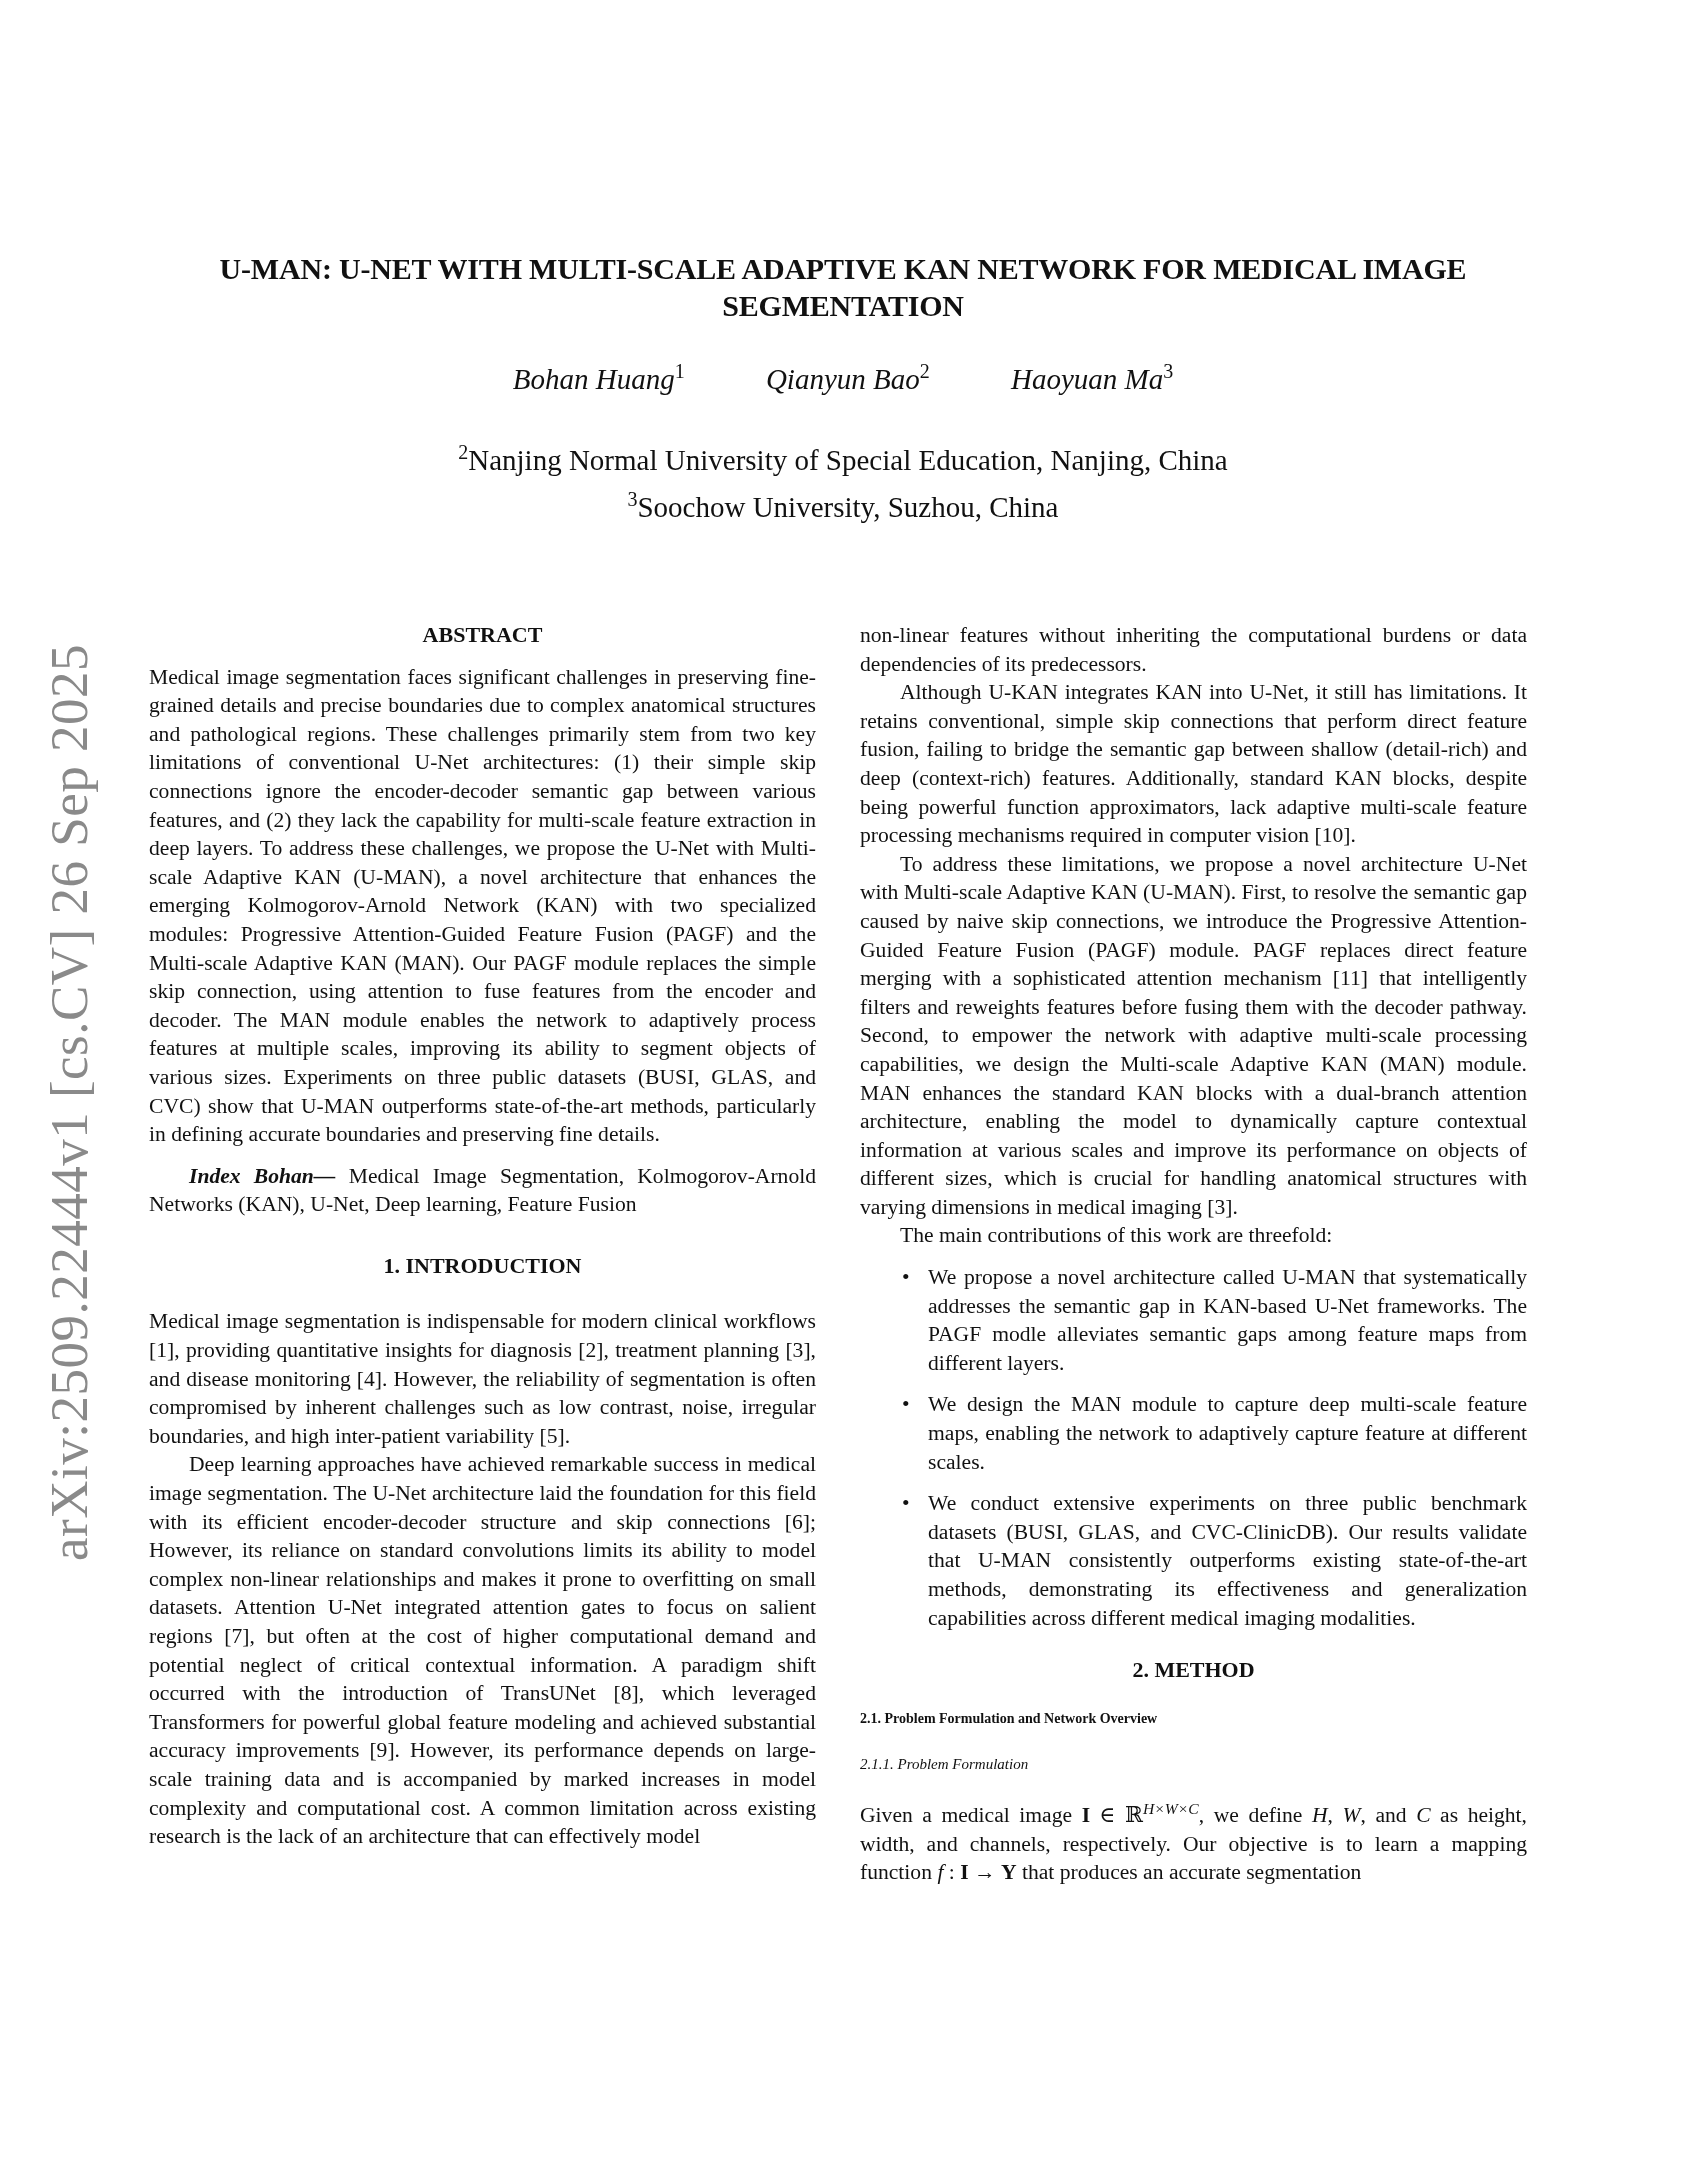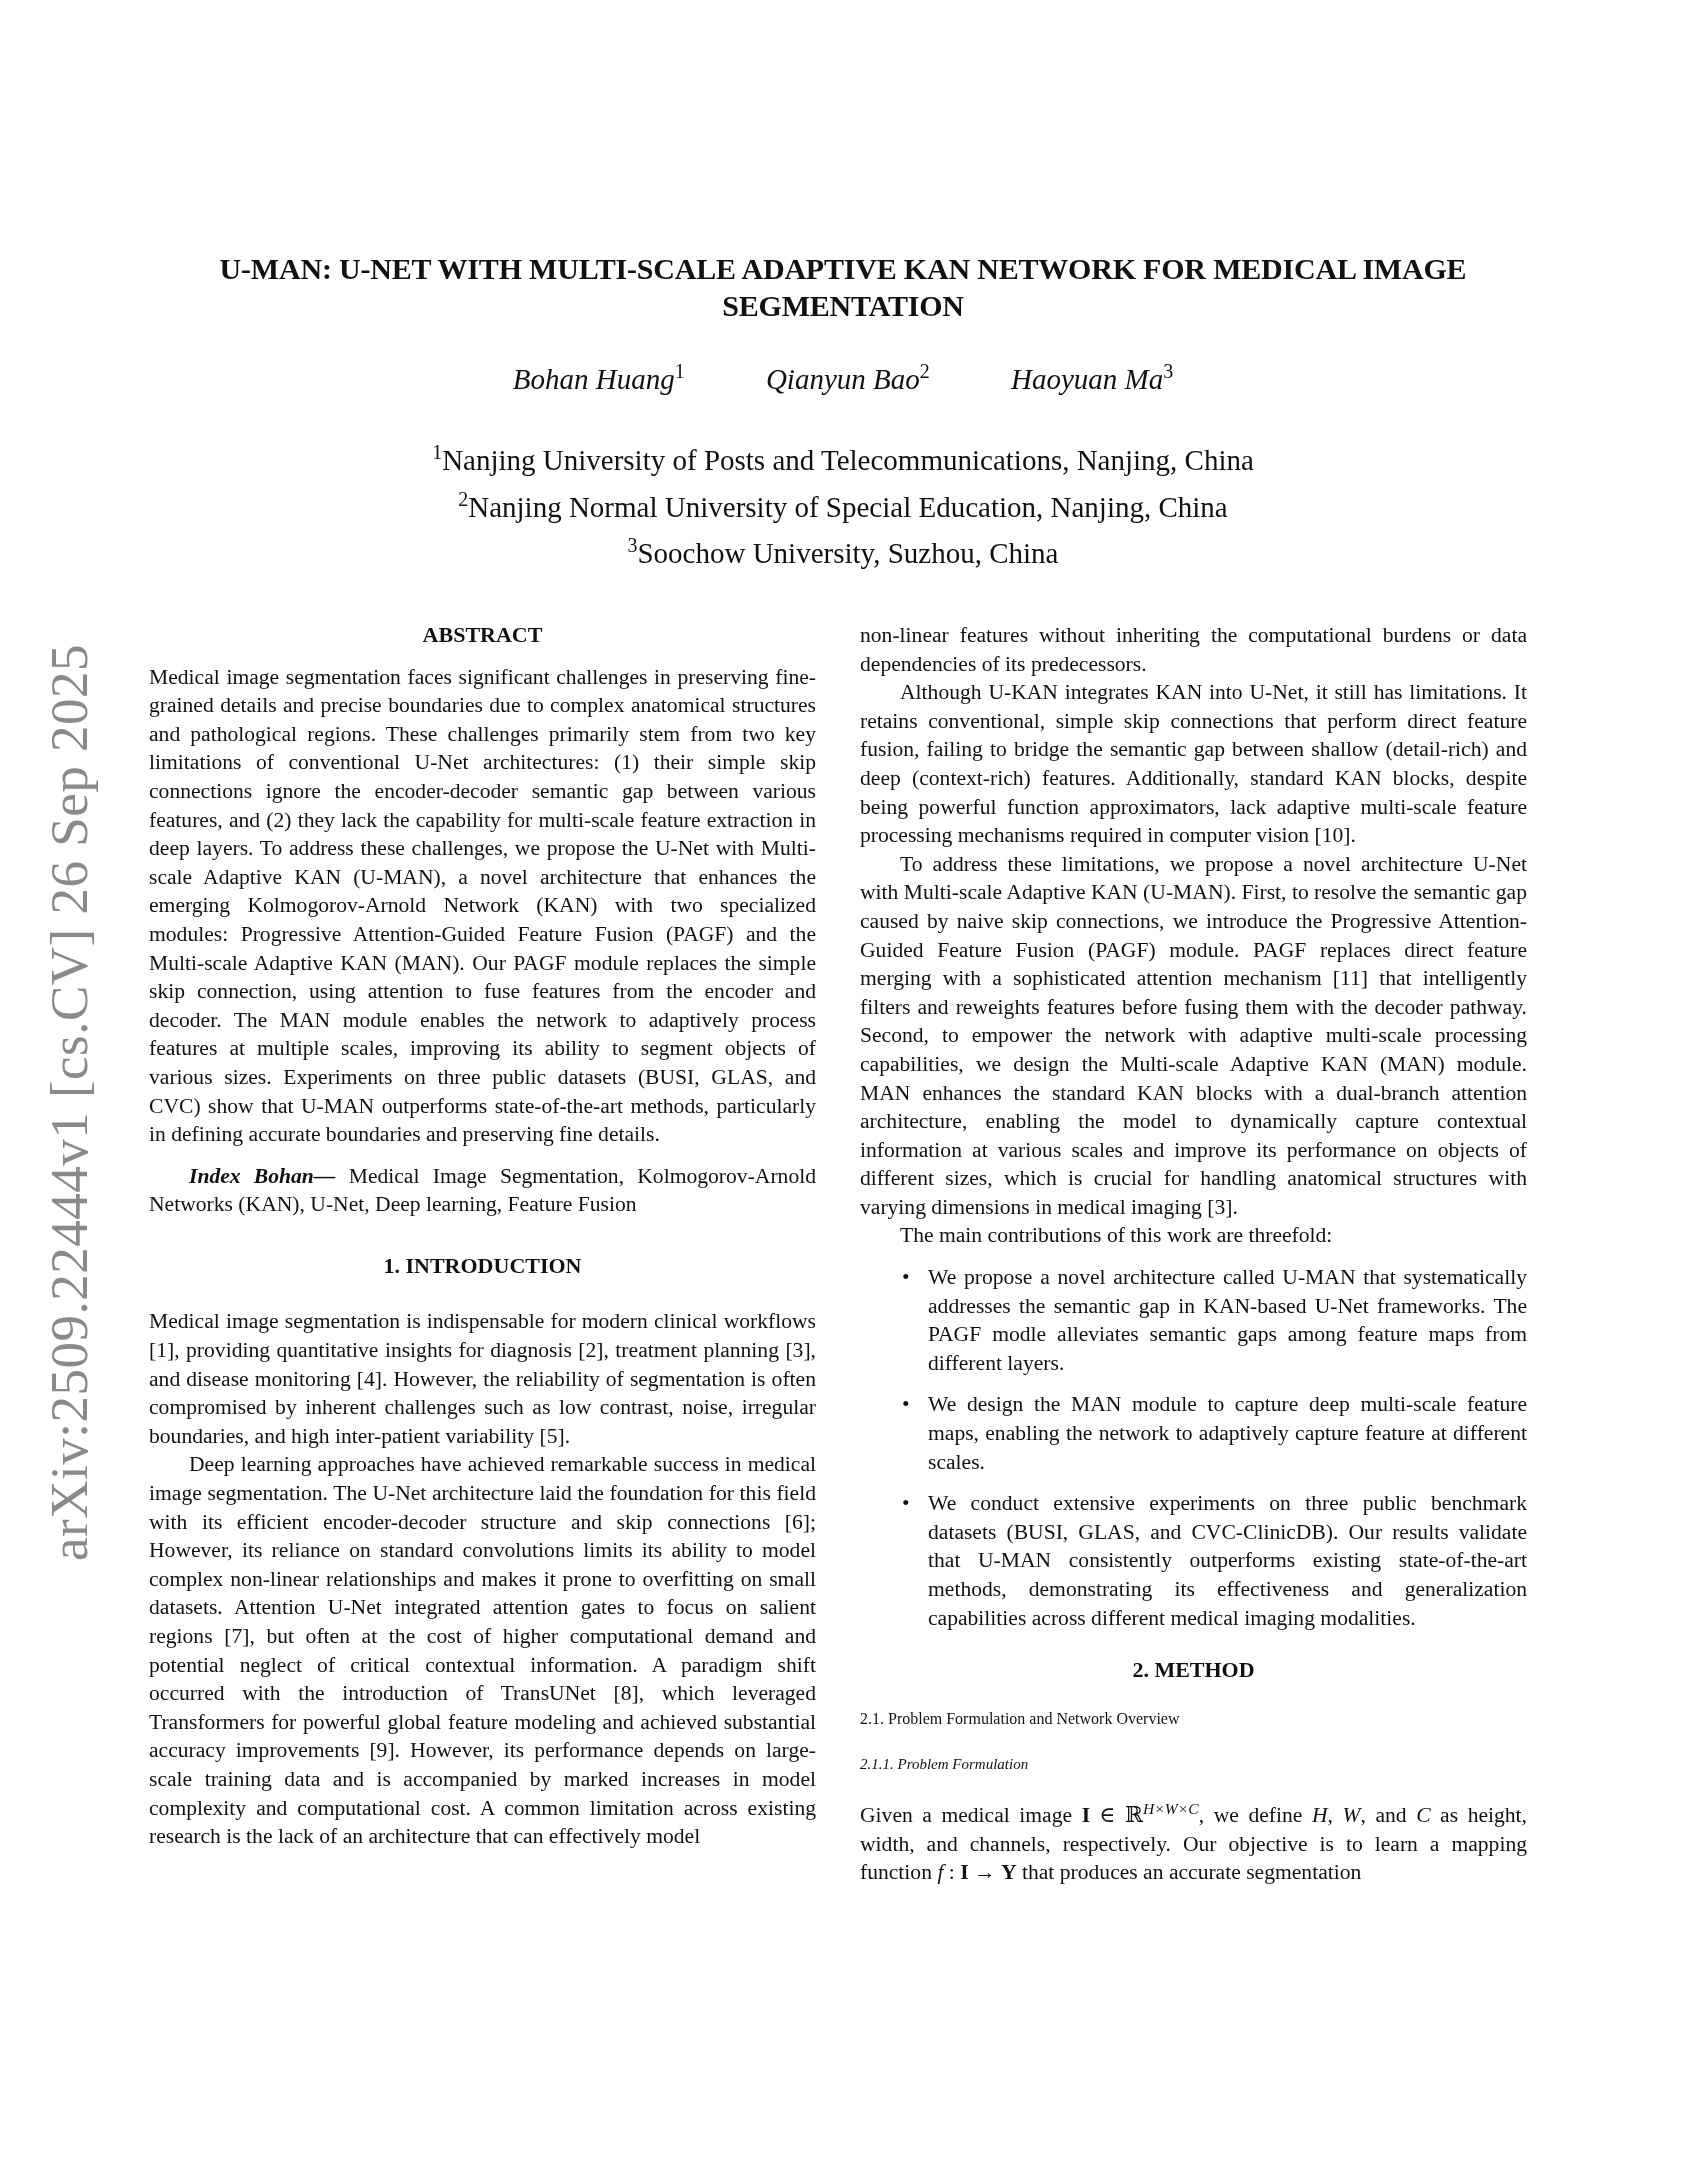--- a/index.html
+++ b/index.html
@@ -15,21 +15,21 @@
             font-size:29px; line-height:39px; }
   .affils sup { font-size:20px; }
   .side { position:absolute; left:39px; top:1561px; transform-origin:0 0; transform:rotate(-90deg);
           font-size:53px; color:#8a8a8a; white-space:nowrap; letter-spacing:0.5px; }
   .col { position:absolute; width:667px; font-size:21.6px; line-height:28.6px; text-align:justify; }
   .colL { left:149px; top:621px; }
   .colR { left:860px; top:621px; }
   .col p { margin:0; }
   .indent { text-indent:40px; }
   .sec { text-align:center; font-weight:bold; font-size:22px; margin:0; }
-  .subsec { font-weight:normal; font-size:16px; margin:0; }
+  .subsec { font-weight:bold; font-size:14px; margin:0; }
   .subsub { font-style:italic; font-size:15px; margin:0; }
   ul.bul { margin:0; padding:0; list-style:none; }
   ul.bul li { position:relative; padding-left:68px; padding-right:0; }
   ul.bul li .dot { position:absolute; left:42px; top:0; }
   .math-it { font-style:italic; }
   .math-b { font-weight:bold; }
 </style>
 </head>
 <body>
 
@@ -40,21 +40,20 @@
   <div>SEGMENTATION</div>
 </div>
 
 <div class="authors">
   <span class="a"><span>Bohan Huang</span><sup>1</sup></span>
   <span class="a"><span>Qianyun Bao</span><sup>2</sup></span>
   <span class="a"><span>Haoyuan Ma</span><sup>3</sup></span>
 </div>
 
 <div class="affils">
-  <div><sup>1</sup><span>Nanjing University of Posts and Telecommunications, Nanjing, China</span></div>
   <div><sup>2</sup><span>Nanjing Normal University of Special Education, Nanjing, China</span></div>
   <div><sup>3</sup><span>Soochow University, Suzhou, China</span></div>
 </div>
 
 <div class="col colL">
   <p class="sec" style="margin-bottom:13px;">ABSTRACT</p>
   <p>Medical image segmentation faces significant challenges in preserving fine-grained details and precise boundaries due to complex anatomical structures and pathological regions. These challenges primarily stem from two key limitations of conventional U-Net architectures: (1) their simple skip connections ignore the encoder-decoder semantic gap between various features, and (2) they lack the capability for multi-scale feature extraction in deep layers. To address these challenges, we propose the U-Net with Multi-scale Adaptive KAN (U-MAN), a novel architecture that enhances the emerging Kolmogorov-Arnold Network (KAN) with two specialized modules: Progressive Attention-Guided Feature Fusion (PAGF) and the Multi-scale Adaptive KAN (MAN). Our PAGF module replaces the simple skip connection, using attention to fuse features from the encoder and decoder. The MAN module enables the network to adaptively process features at multiple scales, improving its ability to segment objects of various sizes. Experiments on three public datasets (BUSI, GLAS, and CVC) show that U-MAN outperforms state-of-the-art methods, particularly in defining accurate boundaries and preserving fine details.</p>
   <p class="indent" style="margin-top:13px;"><b><i>Index Bohan—</i></b><span> Medical Image Segmentation, Kolmogorov-Arnold Networks (KAN), U-Net, Deep learning, Feature Fusion</span></p>
   <p class="sec" style="margin-top:33px; margin-bottom:27px;">1.  INTRODUCTION</p>
   <p>Medical image segmentation is indispensable for modern clinical workflows [1], providing quantitative insights for diagnosis [2], treatment planning [3], and disease monitoring [4]. However, the reliability of segmentation is often compromised by inherent challenges such as low contrast, noise, irregular boundaries, and high inter-patient variability [5].</p>

